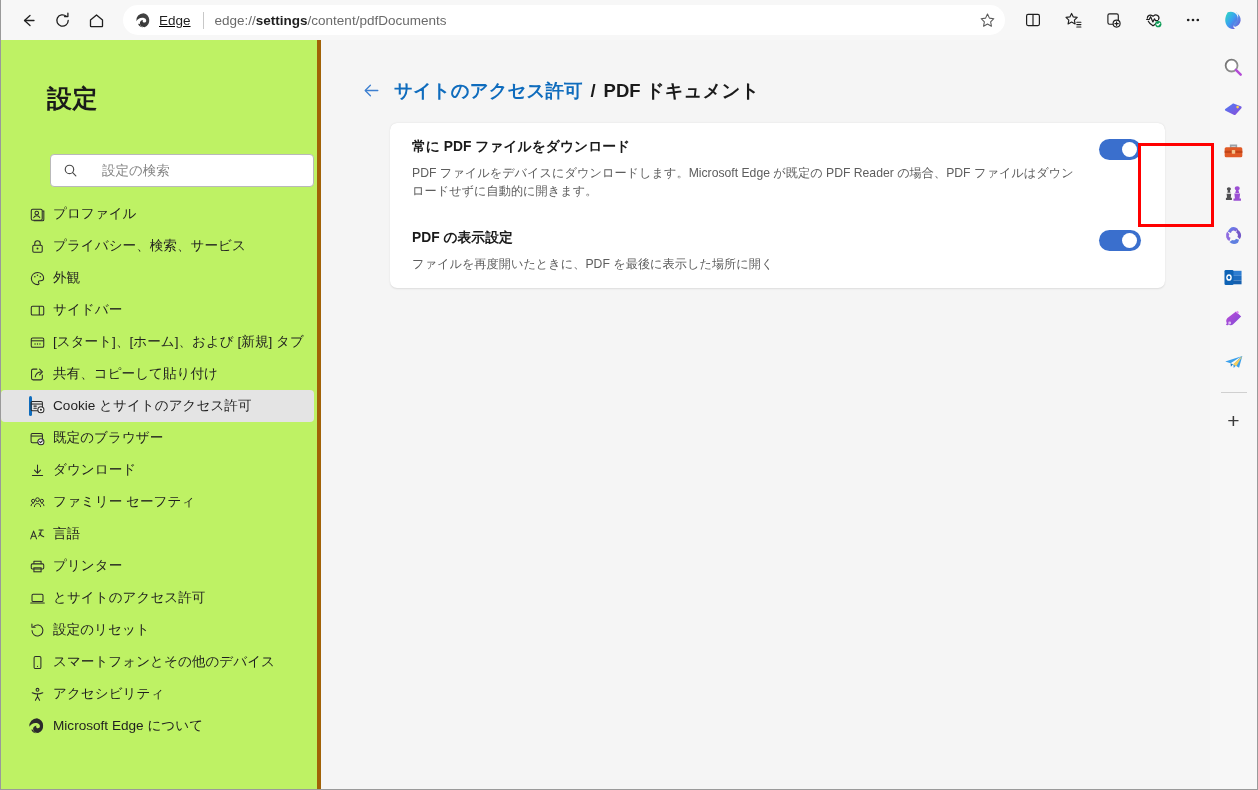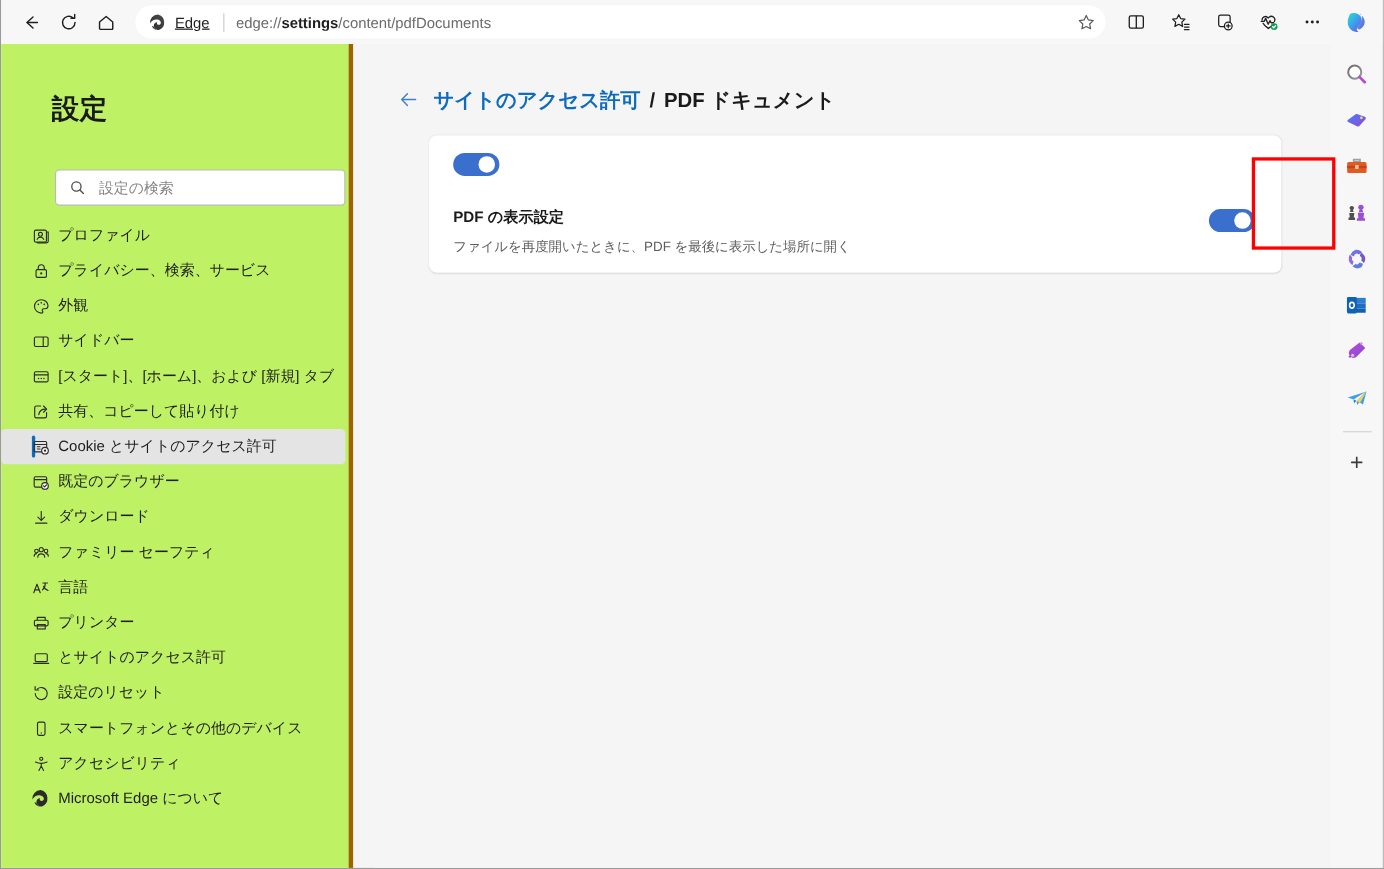--- a/index.html
+++ b/index.html
@@ -155,21 +155,21 @@
   .search-box {
     position: absolute;
     left: 49px; top: 114px;
     width: 264px; height: 33px;
     background: #ffffff;
     border: 1px solid #b9b9b9;
     border-radius: 4px;
     display: flex;
     align-items: center;
     padding-left: 12px;
-    gap: 12px;
+    gap: 24px;
     cursor: text;
   }
   .search-placeholder {
     font-size: 13.5px;
     color: #848484;
   }
 
   .nav-list {
     position: absolute;
     left: 0; top: 158px;
@@ -633,20 +633,24 @@
         </svg>
       </span>
       <span class="crumb-link">サイトのアクセス許可</span>
       <span class="crumb-sep">/</span>
       <span class="crumb-current">PDF ドキュメント</span>
     </div>
 
     <div class="card">
 
       <div class="setting-row">
+        <div class="setting-texts">
+          <div class="setting-title">常に PDF ファイルをダウンロード</div>
+          <div class="setting-desc">PDF ファイルをデバイスにダウンロードします。Microsoft Edge が既定の PDF Reader の場合、PDF ファイルはダウンロードせずに自動的に開きます。</div>
+        </div>
         <div class="toggle">
           <span class="knob"></span>
         </div>
       </div>
 
       <div class="setting-row">
         <div class="setting-texts">
           <div class="setting-title">PDF の表示設定</div>
           <div class="setting-desc">ファイルを再度開いたときに、PDF を最後に表示した場所に開く</div>
         </div>

